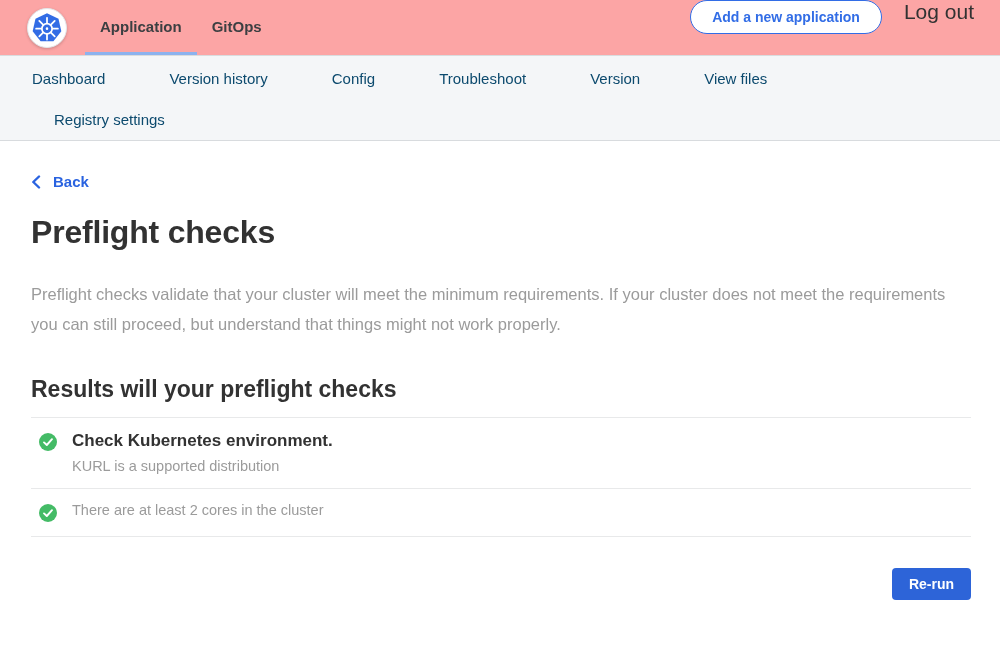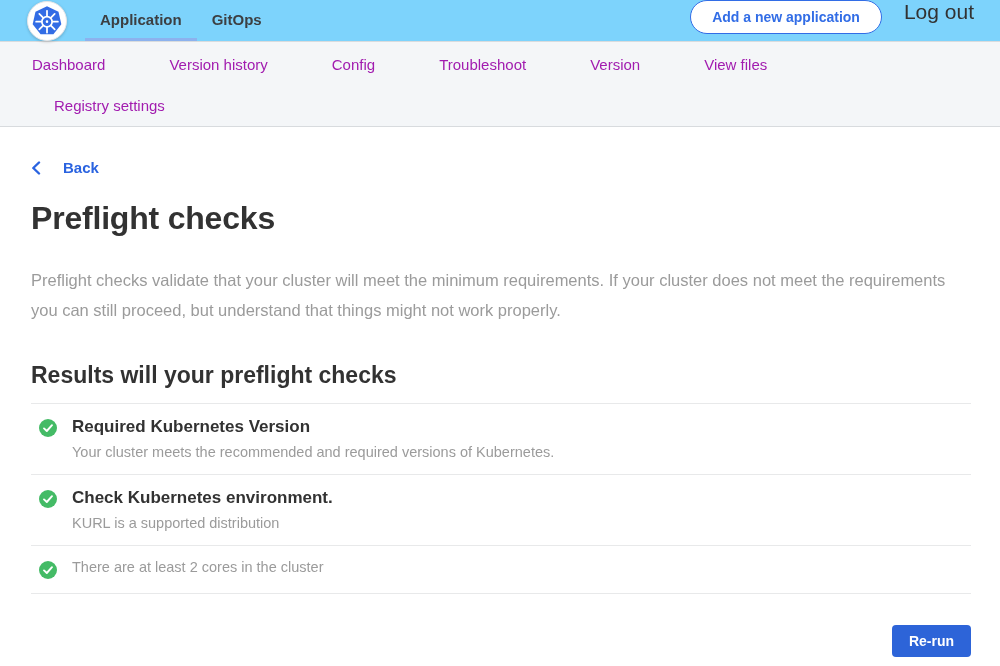--- a/index.html
+++ b/index.html
@@ -1,21 +1,21 @@
 <!DOCTYPE html>
 <html><head>
 <meta charset="utf-8">
 <style>
   * { margin: 0; padding: 0; box-sizing: border-box; }
   html, body { width: 1000px; height: 666px; background: #ffffff; overflow: hidden; }
   body { font-family: "Liberation Sans", "DejaVu Sans", sans-serif; color: #323232; }
 
   
   .header {
-    height: 42px; background: #7dd3fc; display: flex; align-items: stretch;
+    height: 56px; background: #fca5a5; display: flex; align-items: stretch;
     padding: 0 26px 0 27px; border-bottom: 1px solid #d9dcde;
   }
   .logo-wrap {
     align-self: center; width: 40px; height: 40px; border-radius: 50%;
     background: #fff; border: 1px solid #e4e6e9; box-shadow: 0 1px 3px rgba(0,0,0,.18);
     display: flex; align-items: center; justify-content: center;
   }
   .tabs { display: flex; margin-left: 18px; }
   .tab {
     display: flex; align-items: center; padding: 0 15px; font-size: 15px;
@@ -27,28 +27,28 @@
     background: #fff; border: 1px solid #326de6; color: #326de6; font-weight: 700;
     font-size: 14px; font-family: inherit; border-radius: 17px; height: 34px;
     padding: 0 21px; cursor: pointer;
   }
   .logout { font-size: 21px; color: #323232; cursor: pointer; }
 
   
   .subnav { background: #f4f6f8; border-bottom: 1px solid #d8dbde; padding: 2px 0 0; }
   .subnav-row { display: flex; height: 41px; align-items: center; }
   .subnav-item {
-    padding: 0 32px; font-size: 15px; color: #a21caf; cursor: pointer; white-space: nowrap;
+    padding: 0 32px; font-size: 15px; color: #0c4a6e; cursor: pointer; white-space: nowrap;
   }
   .subnav-row.second .subnav-item { margin-left: 22px; }
 
   
   .content { padding: 0 29px 0 31px; }
   .back-row {
-    margin-top: 32px; display: inline-flex; align-items: center; gap: 22px;
+    margin-top: 32px; display: inline-flex; align-items: center; gap: 12px;
     color: #2a63e0; font-size: 15px; font-weight: 700; cursor: pointer;
   }
   .page-title { font-size: 32px; font-weight: 800; color: #323232; margin: 21px 0 28px; letter-spacing: -0.2px; }
   .page-desc { font-size: 16.5px; line-height: 30px; color: #9b9b9b; max-width: 922px; }
   .results-heading { font-size: 23px; font-weight: 800; color: #323232; margin: 37px 0 14px; }
 
   .check-list { border-top: 1px solid #e8e9ea; }
   .check-row {
     display: flex; align-items: flex-start; gap: 15px;
     padding: 13px 0 14px 8px; border-bottom: 1px solid #e8e9ea;
@@ -119,30 +119,20 @@
   </div>
 
   <h1 class="page-title">Preflight checks</h1>
 
   <p class="page-desc">Preflight checks validate that your cluster will meet the minimum requirements. If your cluster does not meet the requirements you can still proceed, but understand that things might not work properly.</p>
 
   <h2 class="results-heading">Results will your preflight checks</h2>
 
   <div class="check-list">
 
-    <div class="check-row">
-      <svg class="check-icon" width="18" height="18" viewBox="0 0 18 18">
-        <circle cx="9" cy="9" r="9" fill="#44bb66"></circle>
-        <polyline points="5,9.4 7.8,12 13,6.2" fill="none" stroke="#ffffff" stroke-width="1.9" stroke-linecap="round" stroke-linejoin="round"></polyline>
-      </svg>
-      <div>
-        <div class="check-title">Required Kubernetes Version</div>
-        <div class="check-detail">Your cluster meets the recommended and required versions of Kubernetes.</div>
-      </div>
-    </div>
 
     <div class="check-row">
       <svg class="check-icon" width="18" height="18" viewBox="0 0 18 18">
         <circle cx="9" cy="9" r="9" fill="#44bb66"></circle>
         <polyline points="5,9.4 7.8,12 13,6.2" fill="none" stroke="#ffffff" stroke-width="1.9" stroke-linecap="round" stroke-linejoin="round"></polyline>
       </svg>
       <div>
         <div class="check-title">Check Kubernetes environment.</div>
         <div class="check-detail">KURL is a supported distribution</div>
       </div>

